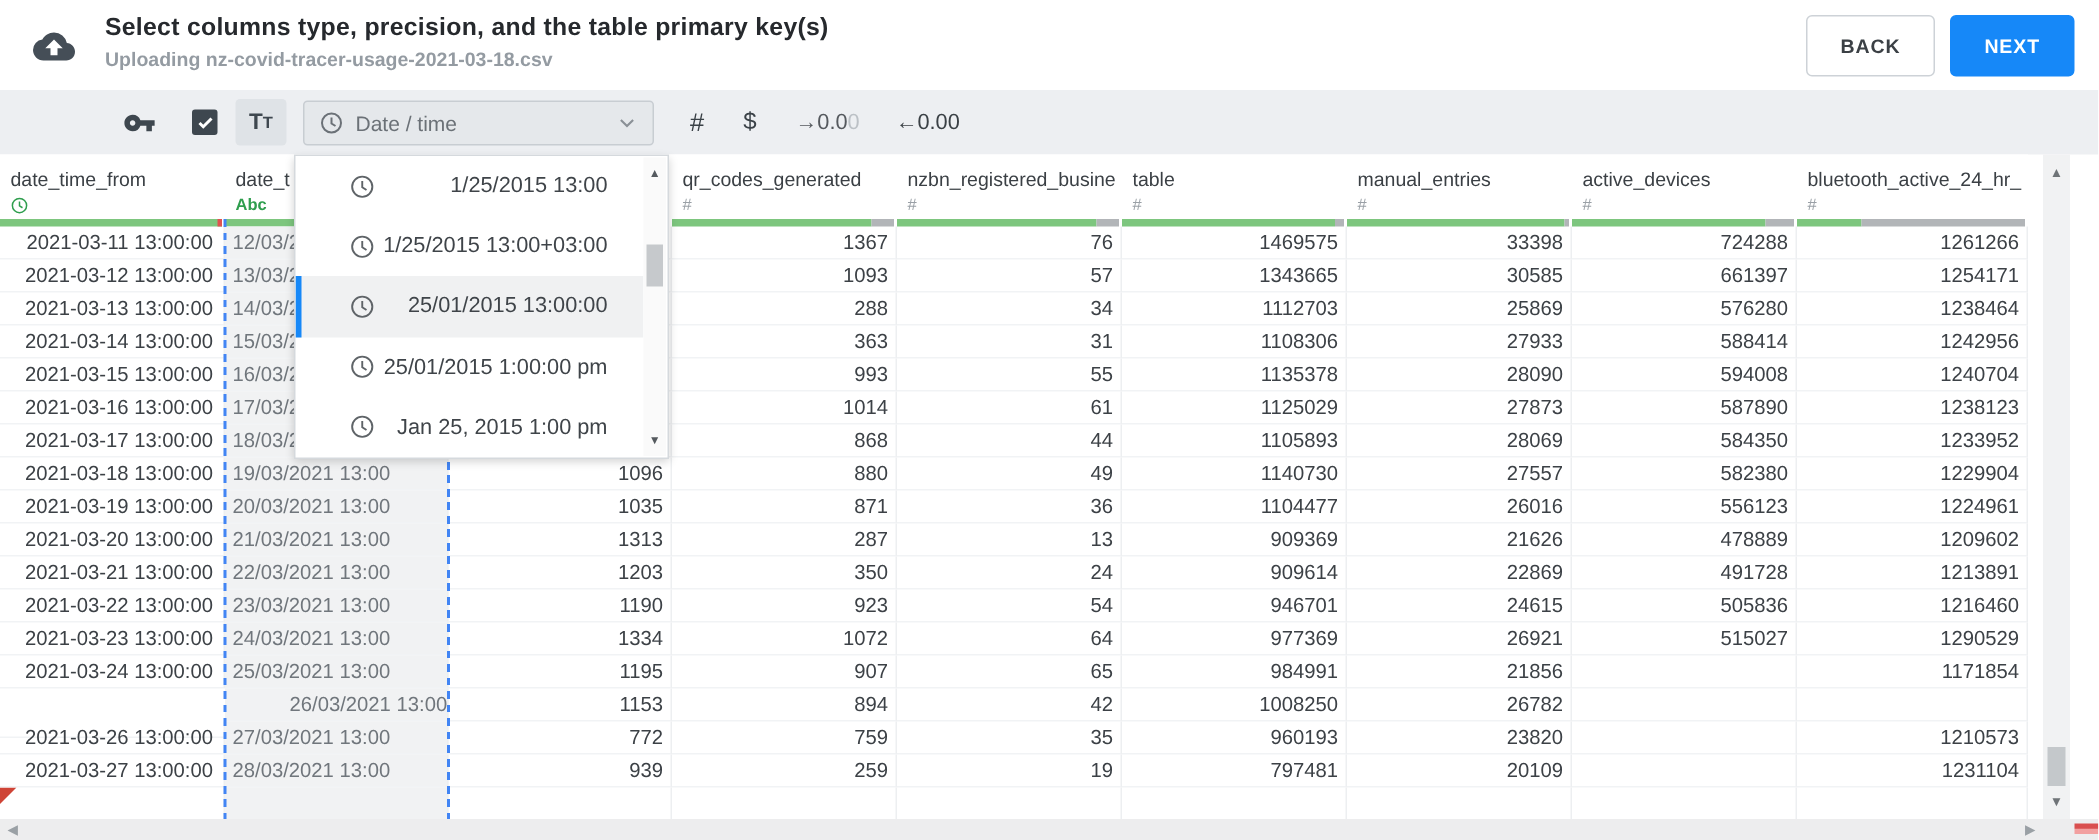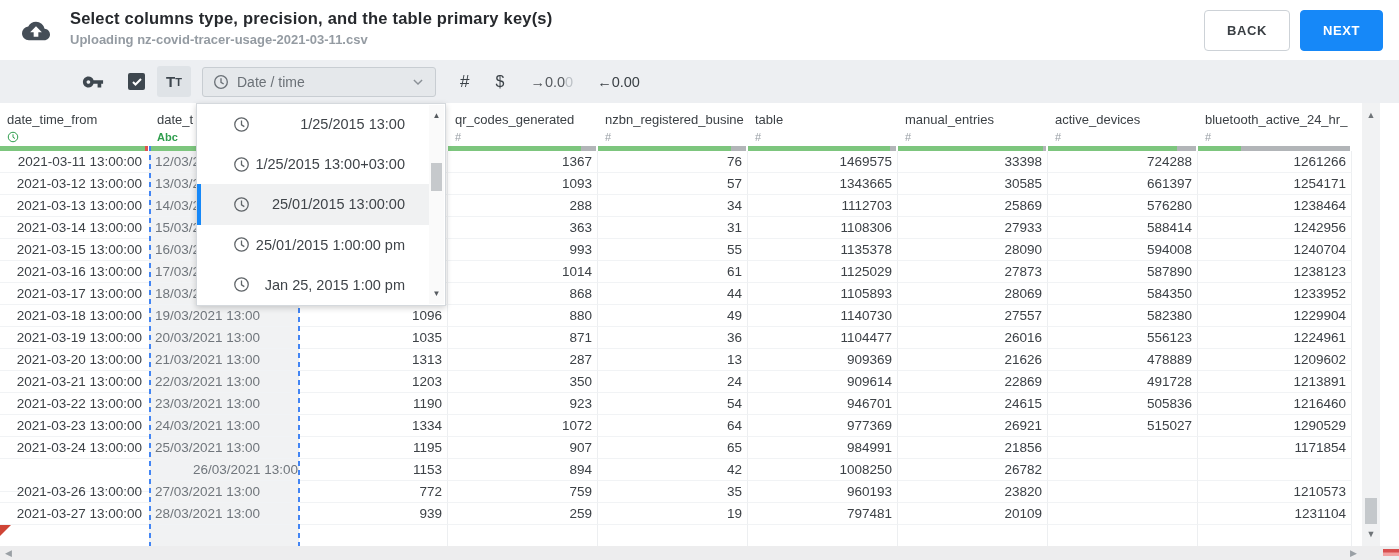--- a/index.html
+++ b/index.html
@@ -94,21 +94,21 @@
 <body>
 
 <div class="app">
 
   <div class="topbar">
     <svg class="upload-ic" viewBox="0 0 24 20" fill="currentColor">
       <path d="M19.35 8.04A7.49 7.49 0 0 0 12 2C9.11 2 6.6 3.64 5.35 6.04A5.99 5.99 0 0 0 0 12c0 3.31 2.69 6 6 6h13c2.76 0 5-2.24 5-5 0-2.64-2.05-4.78-4.65-4.96zM14 11v4h-4v-4H7l5-5 5 5h-3z"></path>
     </svg>
     <div class="titles">
       <div class="page-title">Select columns type, precision, and the table primary key(s)</div>
-      <div class="page-sub">Uploading nz-covid-tracer-usage-2021-03-11.csv</div>
+      <div class="page-sub">Uploading nz-covid-tracer-usage-2021-03-18.csv</div>
     </div>
     <div class="top-actions">
       <div class="btn btn-back">BACK</div>
       <div class="btn btn-next">NEXT</div>
     </div>
   </div>
 
   <div class="toolbar">
     <svg class="key-ic" viewBox="0 0 24 24" fill="currentColor">
       <path d="M12.65 10A5.99 5.99 0 0 0 7 6c-3.31 0-6 2.69-6 6s2.69 6 6 6a5.99 5.99 0 0 0 5.65-4H17v4h4v-4h2v-4H12.65zM7 14c-1.1 0-2-.9-2-2s.9-2 2-2 2 .9 2 2-.9 2-2 2z"></path>

